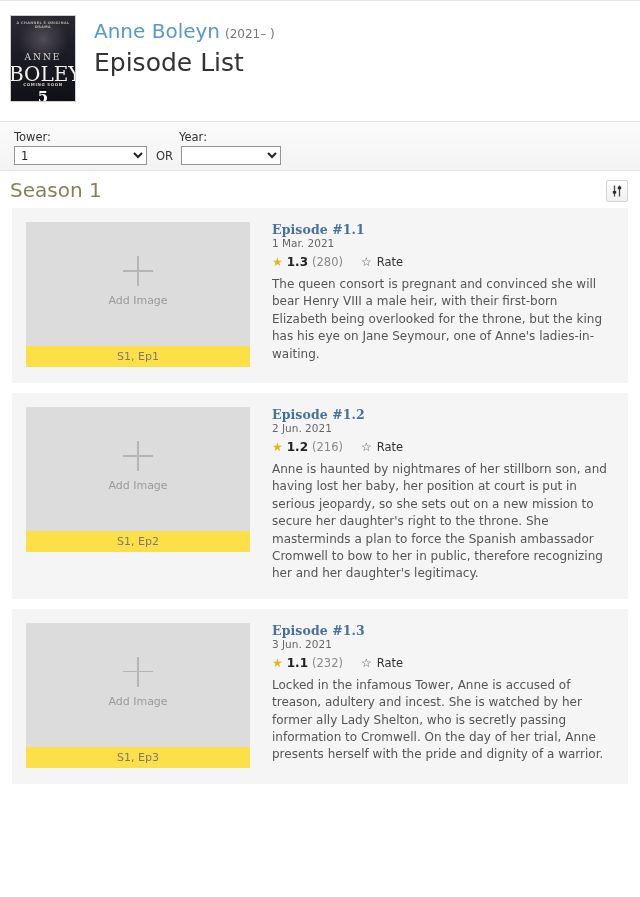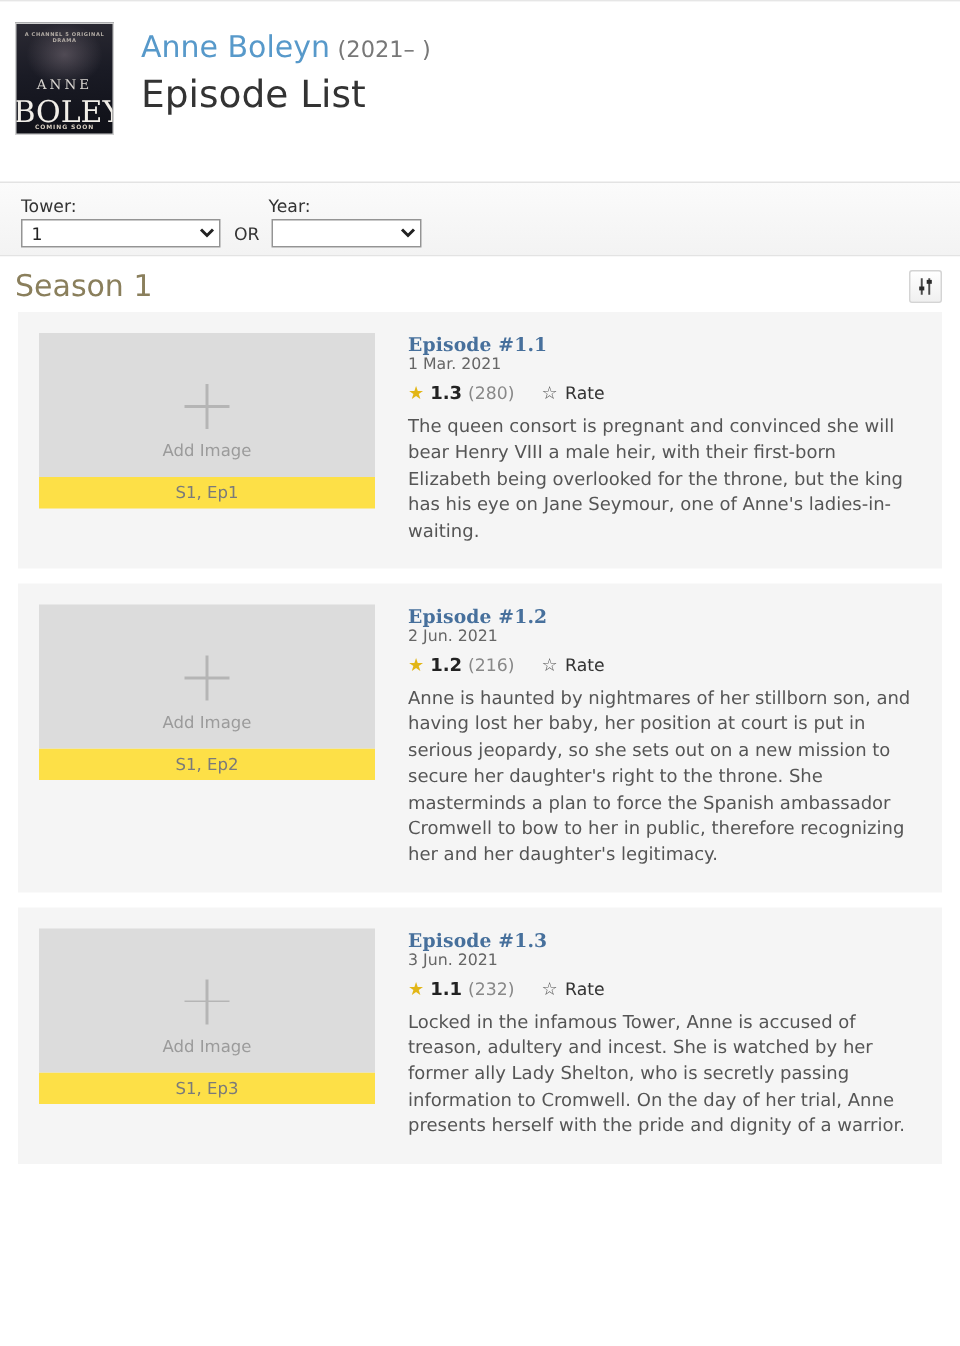--- a/index.html
+++ b/index.html
@@ -20,21 +20,21 @@
 
   
   .header {
     display: flex;
     align-items: flex-start;
     padding: 14px 0 0 10px;
     height: 120px;
     background: #ffffff;
   }
   .poster {
-    width: 66px; height: 75px;
+    width: 66px; height: 87px;
     flex: 0 0 66px;
     position: relative;
     overflow: hidden;
     background: #14161f;
     background-image:
       radial-gradient(ellipse 55% 40% at 50% 28%, rgba(120,110,120,0.55), rgba(20,22,31,0) 72%),
       linear-gradient(175deg, #2b2a33 0%, #1a1b25 45%, #0f1017 100%);
     border: 1px solid #cfcfcf;
   }
   .poster .p-top {
@@ -77,21 +77,21 @@
   }
   .head-text { padding-left: 18px; padding-top: 6px; }
   .show-line { line-height: 1; white-space: nowrap; }
   .show-title {
     font-size: 20px;
     color: #5799ca;
     text-decoration: none;
     font-weight: normal;
   }
   .show-years {
-    font-size: 15px;
+    font-size: 12px;
     color: #777777;
     margin-left: 5px;
   }
   .page-title {
     font-size: 25px;
     color: #333333;
     margin-top: 9px;
     font-weight: normal;
     line-height: 1;
   }
@@ -152,21 +152,21 @@
   
   .ep-list { padding: 0 12px 0 12px; }
   .ep-card {
     background: #f5f5f5;
     display: flex;
     padding: 14px 0 16px 14px;
     margin-bottom: 10px;
   }
   .ep-img-wrap { flex: 0 0 224px; width: 224px; }
   .ph {
-    width: 224px; height: 96px;
+    width: 224px; height: 124px;
     background: #dcdcdc;
     position: relative;
   }
   .ph .plus {
     position: absolute; left: 50%; top: 34px;
     transform: translateX(-50%);
     width: 30px; height: 30px;
   }
   .ph .plus::before, .ph .plus::after {
     content: ""; position: absolute; background: #b5b5b5;

